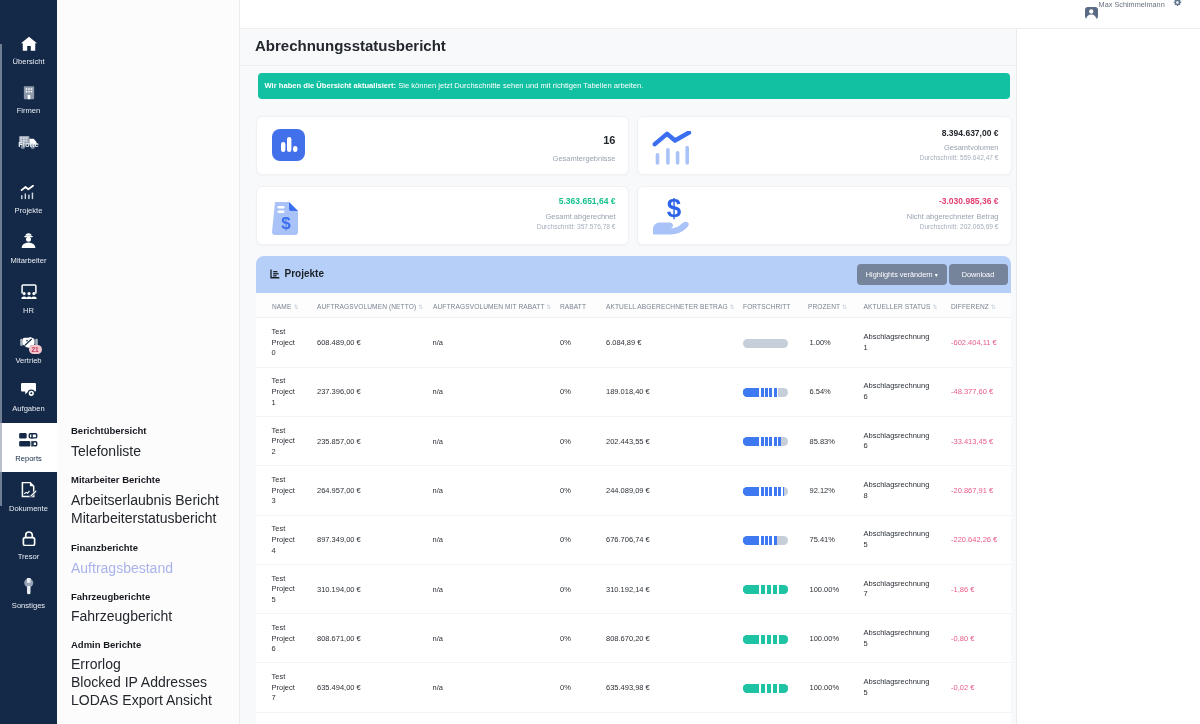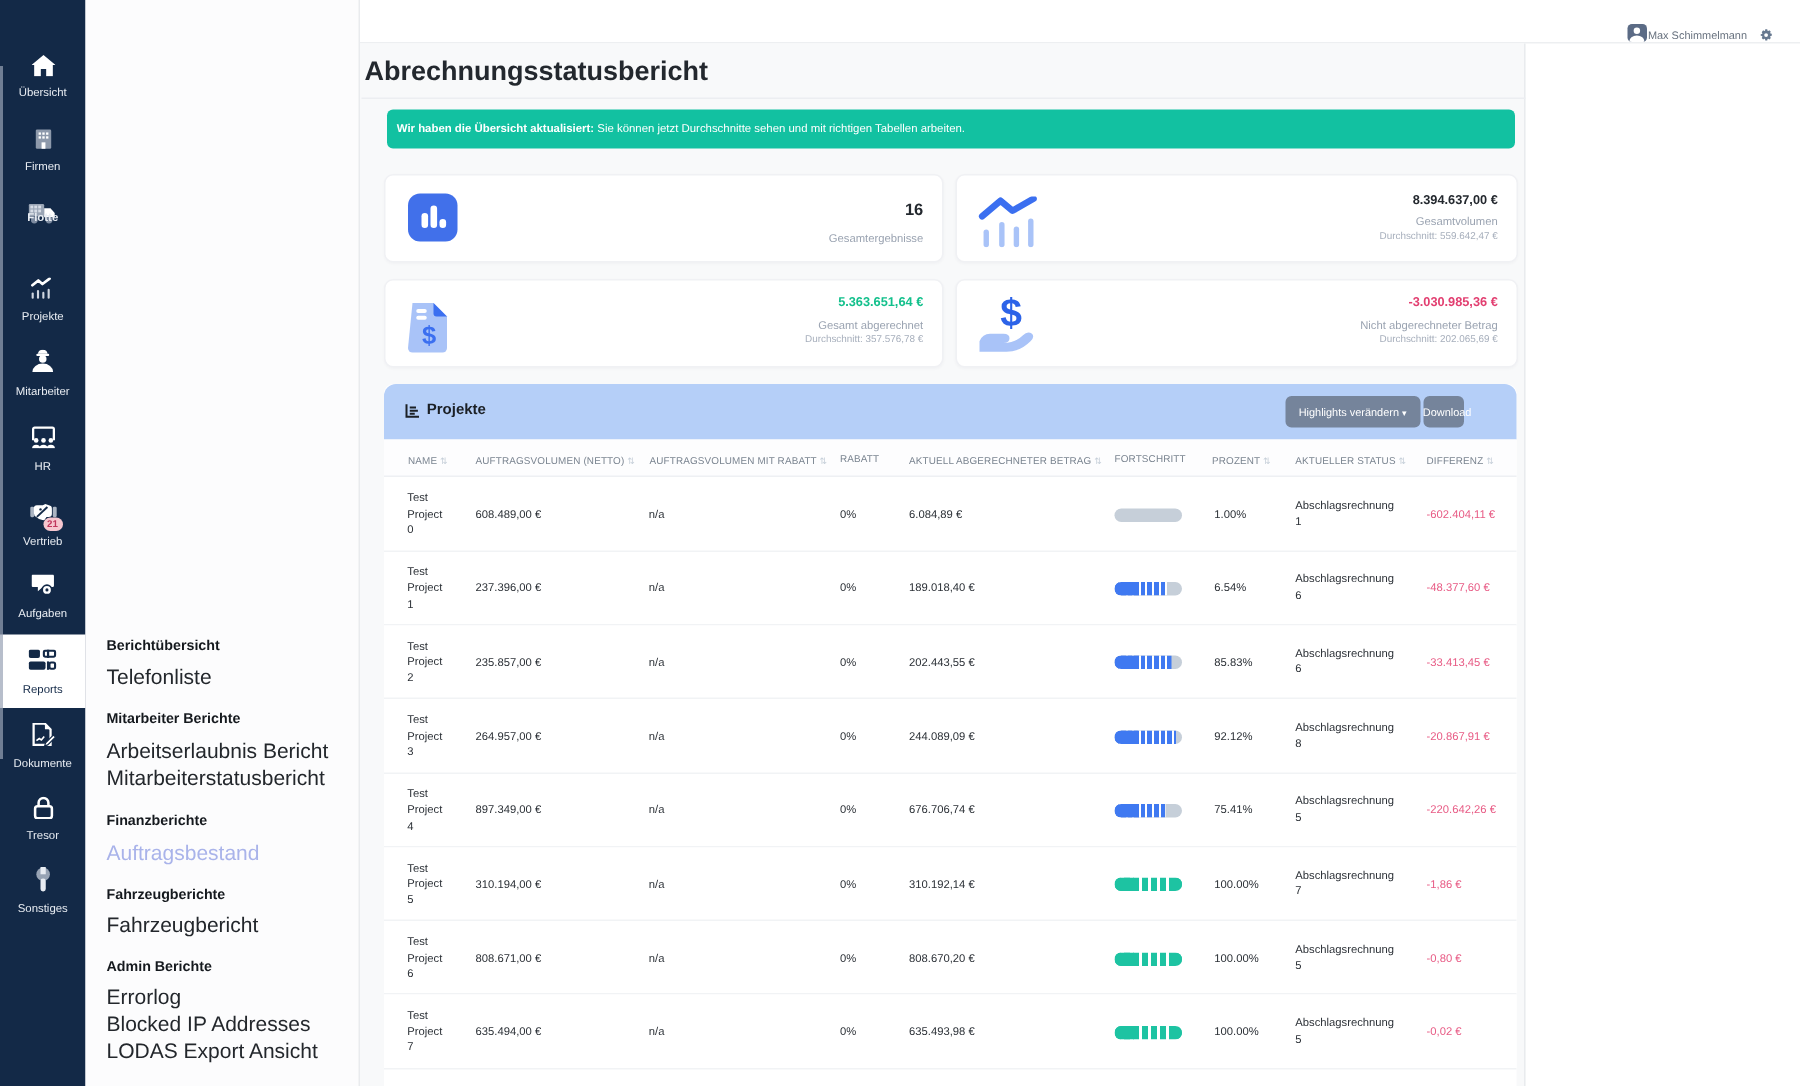--- a/index.html
+++ b/index.html
@@ -2,27 +2,27 @@
 <html lang="de"><head>
 <meta charset="utf-8">
 <title>Abrechnungsstatusbericht</title>
 <style>
   * { margin:0; padding:0; box-sizing:border-box; }
   html,body { width:1200px; height:724px; overflow:hidden; font-family:"Liberation Sans", sans-serif; background:#ffffff; }
   .abs { position:absolute; }
 
   
   #topline { left:240px; top:28px; width:960px; height:1px; background:#edeff1; }
-  #user { right:18.5px; top:0; height:28px; display:flex; align-items:flex-end; gap:0; position:absolute; }
+  #user { right:18.5px; top:0; height:28px; display:flex; align-items:flex-start; gap:0; position:absolute; }
   #user .name { font-size:7.3px; color:#68727f; }
   #avatar { width:12.5px; height:12.5px; background:#5b6b85; border-radius:3px; display:flex; align-items:flex-end; justify-content:center; overflow:hidden; margin-top:6.5px; }
 
   
   #main { left:240px; top:29px; width:776.5px; height:695px; background:#f8f9fa; border-right:1px solid #e9ebee; }
-  #title { left:243px; top:37px; font-size:18px; font-weight:bold; color:#23282e; }
+  #title { left:255px; top:37px; font-size:15px; font-weight:bold; color:#23282e; }
   #titleline { left:241px; top:65px; width:776px; height:1px; background:#eceef1; }
   #banner { left:258px; top:73px; width:752px; height:26px; background:#12c1a1; border-radius:4px; color:#fff; font-size:7.6px; line-height:26px; padding-left:6.5px; }
 
   .card { position:absolute; background:#fff; border:1px solid #f0f1f4; border-radius:6px; box-shadow:0 1px 2px rgba(30,40,60,0.03); }
   .card .val { position:absolute; right:12.5px; font-weight:bold; font-size:8.5px; color:#23282e; }
   .card .lab { position:absolute; right:12.5px; font-size:7.5px; color:#9aa3b1; }
   .card .avg { position:absolute; right:12.5px; font-size:6.6px; color:#a7afbc; }
 
   
   #panel { left:256px; top:255.5px; width:755px; height:468.5px; background:#fff; border-radius:6px 6px 0 0; }
@@ -127,21 +127,21 @@
     <svg class="abs" style="left:14px; top:13.5px;" width="10" height="10" viewBox="0 0 12 12">
         <g fill="none" stroke="#1b2026" stroke-width="1.6">
           <path d="M1.2 0.5 v10 h10"></path>
           <path d="M3.8 3.2 h5"></path>
           <path d="M3.8 5.7 h6.5"></path>
           <path d="M3.8 8.2 h4"></path>
         </g>
       </svg>
     <div class="t">Projekte</div>
     <div class="gbtn" style="left:601px; width:89.5px;">Highlights verändern <span style="font-size:6px;">▾</span></div>
-    <div class="gbtn" style="left:692.5px; width:27px;">Download</div>
+    <div class="gbtn" style="left:692.5px; width:59px;">Download</div>
   </div>
   <div id="thead" class="abs">
     <div class="th" style="left:16px;">NAME <span class="sort">⇅</span></div>
     <div class="th" style="left:61px;">AUFTRAGSVOLUMEN (NETTO) <span class="sort">⇅</span></div>
     <div class="th" style="left:177px;">AUFTRAGSVOLUMEN MIT RABATT <span class="sort">⇅</span></div>
     <div class="th" style="left:304px;">RABATT</div>
     <div class="th" style="left:350px;">AKTUELL ABGERECHNETER BETRAG <span class="sort">⇅</span></div>
     <div class="th" style="left:487px;">FORTSCHRITT</div>
     <div class="th" style="left:552px;">PROZENT <span class="sort">⇅</span></div>
     <div class="th" style="left:607.5px;">AKTUELLER STATUS <span class="sort">⇅</span></div>

